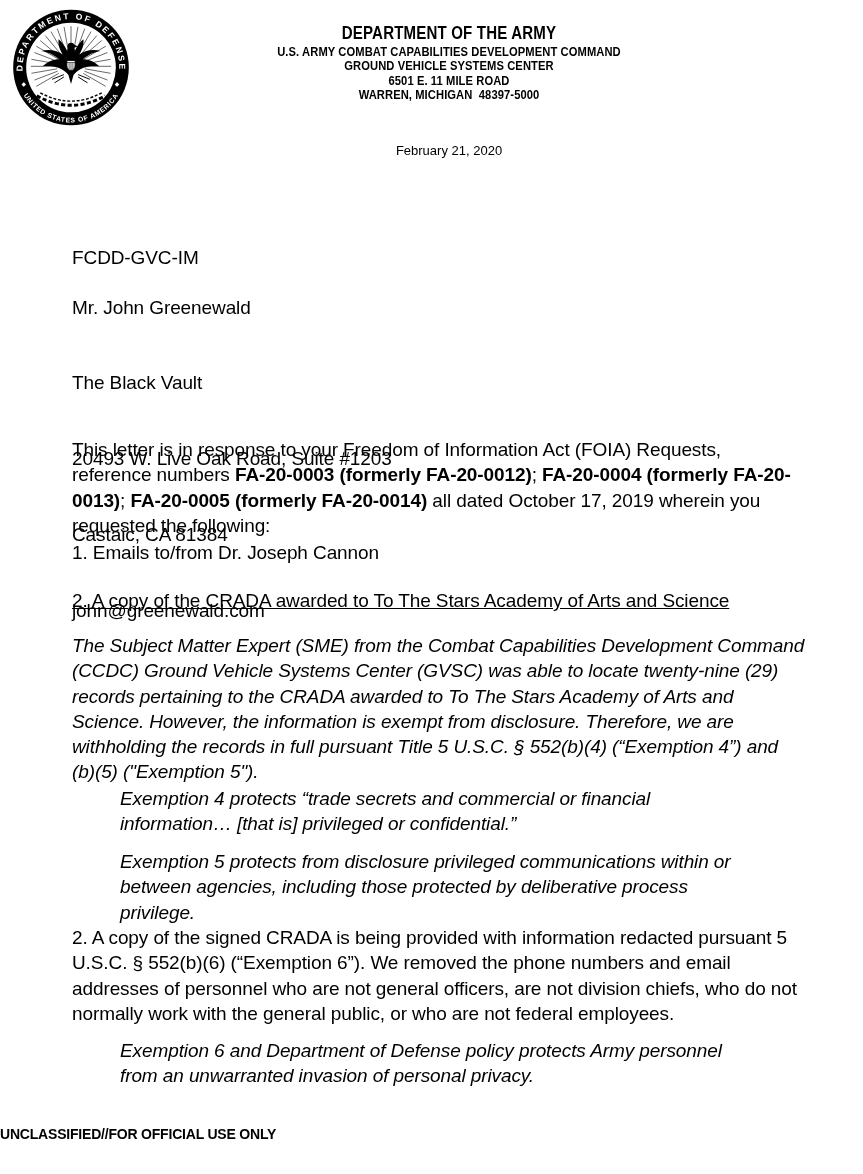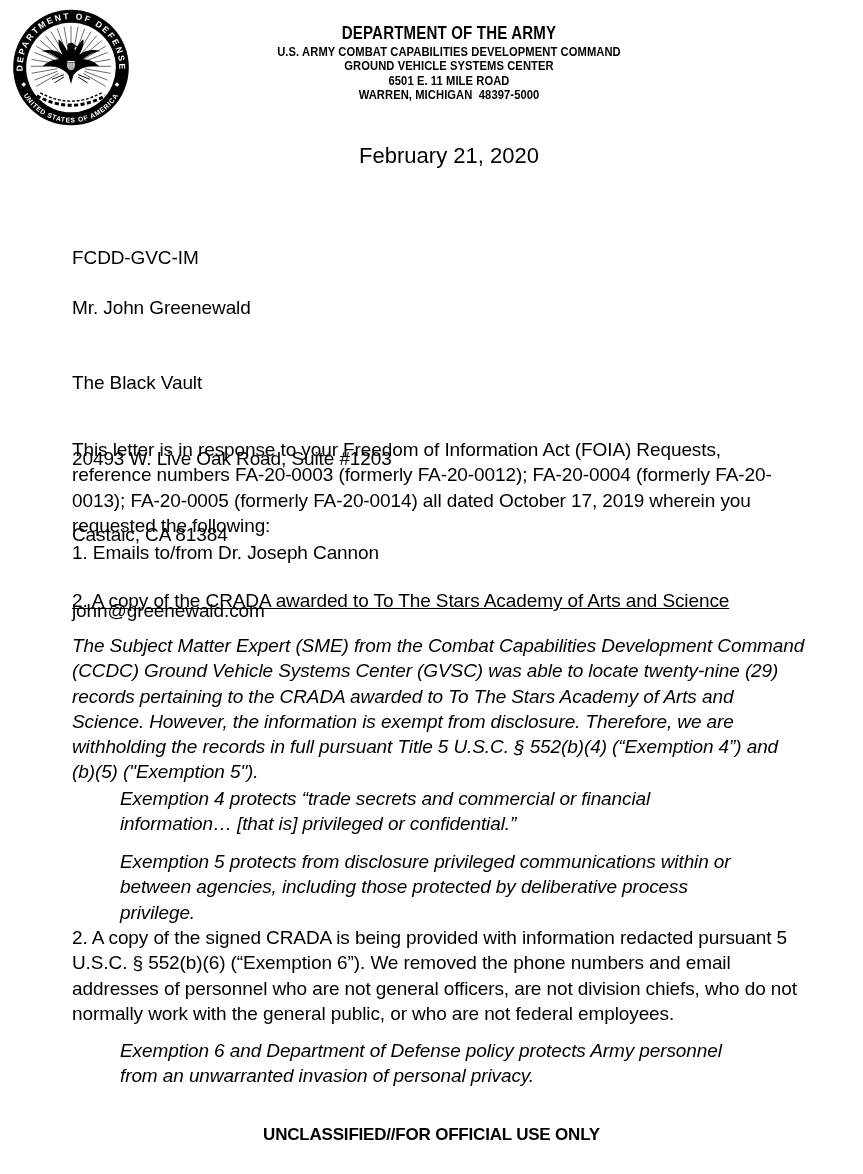--- a/index.html
+++ b/index.html
@@ -7,39 +7,39 @@
   .page{position:relative;width:863px;height:1174px;background:#fff;overflow:hidden;}
 
   
   .seal{position:absolute;left:12px;top:8px;width:118px;height:119px;}
 
   
   .letterhead{position:absolute;left:72px;right:37px;top:23px;text-align:center;font-weight:bold;transform:scaleX(0.86);}
   .org-name{font-size:17.5px;line-height:20px;margin-bottom:2px;letter-spacing:0.2px;}
   .org-line{font-size:13px;line-height:14.3px;letter-spacing:0.1px;}
 
-  .date{position:absolute;left:72px;right:37px;top:143px;text-align:center;font-size:22px;}
+  .date{position:absolute;left:72px;right:37px;top:143px;text-align:center;font-size:13px;}
 
   
   .abs{position:absolute;left:72px;font-size:19px;line-height:25.3px;white-space:pre;letter-spacing:-0.1px;}
   .indent{left:120px;font-style:italic;}
   .office-symbol{top:197px;margin-top:48px;}
   .recipient{top:244px;}
   .salutation{top:392px;}
   .intro{top:437px;}
   .item1{top:540px;}
   .item2{top:588px;text-decoration:underline;}
   .sme{top:633px;font-style:italic;}
   .ex4{top:786px;}
   .ex5{top:849px;}
   .para2{top:925px;}
   .ex6{top:1038px;}
-  b{font-weight:normal;}
+  b{font-weight:bold;}
 
-  .footer{position:absolute;left:0;right:0;top:1122px;text-align:center;font-weight:bold;font-size:17px;letter-spacing:-0.2px;line-height:25px;}
+  .footer{position:absolute;left:0;right:0;top:1122px;font-weight:bold;font-size:14px;letter-spacing:-0.2px;line-height:25px;}
 </style>
 </head>
 <body>
 
 <div class="page">
 
   <svg class="seal" viewBox="0 0 200 200" aria-hidden="true">
     <defs>
       <path id="arcTop" d="M 29 141 A 82 82 0 1 1 171 141" fill="none"></path>
       <path id="arcBottom" d="M 17 142 A 93 93 0 0 0 183 142" fill="none"></path>

